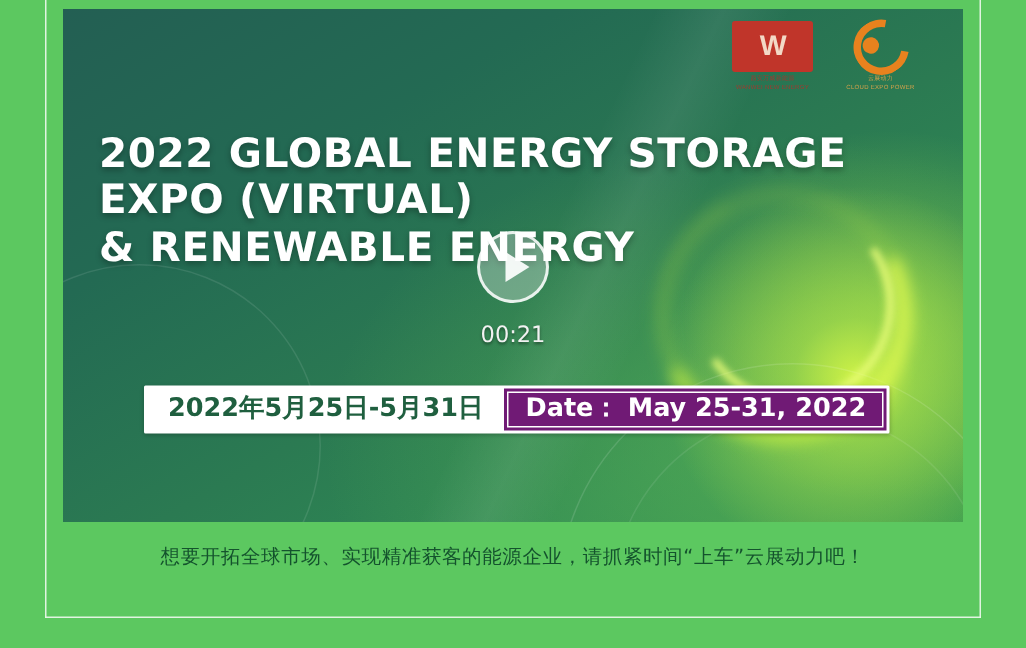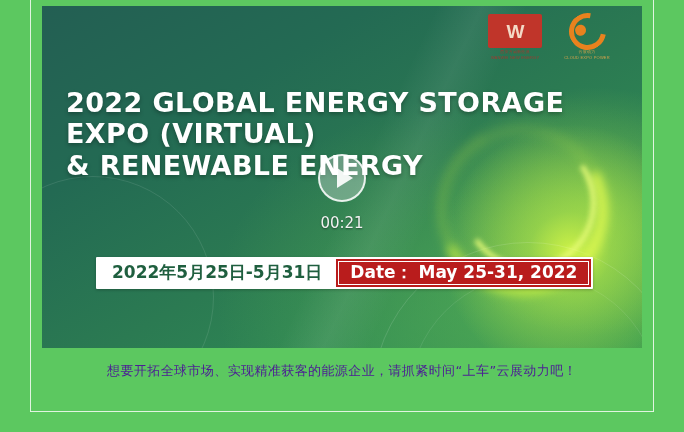--- a/index.html
+++ b/index.html
@@ -207,21 +207,21 @@
     padding: 3px 14px 4px 14px;
     color: #1f5f3f;
     font-family: "DejaVu Sans", sans-serif;
     font-weight: 700;
     font-size: 17px;
     line-height: 21px;
     white-space: nowrap;
   }
   .date-en {
     padding: 3px 14px 4px 14px;
-    background: #b91c1c;
+    background: #701a75;
     color: #ffffff;
     font-family: "DejaVu Sans", sans-serif;
     font-weight: 700;
     font-size: 17px;
     line-height: 21px;
     white-space: nowrap;
     outline: 1px solid #ffffff;
     outline-offset: -3px;
   }
 
@@ -260,21 +260,21 @@
     text-shadow: 0 1px 2px rgba(0,0,0,0.45);
     margin-top: 16px;
   }
 
   
   .caption {
     position: absolute;
     left: 42px;
     top: 362px;
     width: 600px;
-    color: #4c1d95;
+    color: #14532d;
     font-family: "DejaVu Sans", sans-serif;
     font-size: 13px;
     letter-spacing: 0.4px;
     text-align: center;
     white-space: nowrap;
   }
 </style>
 </head>
 <body>
 

